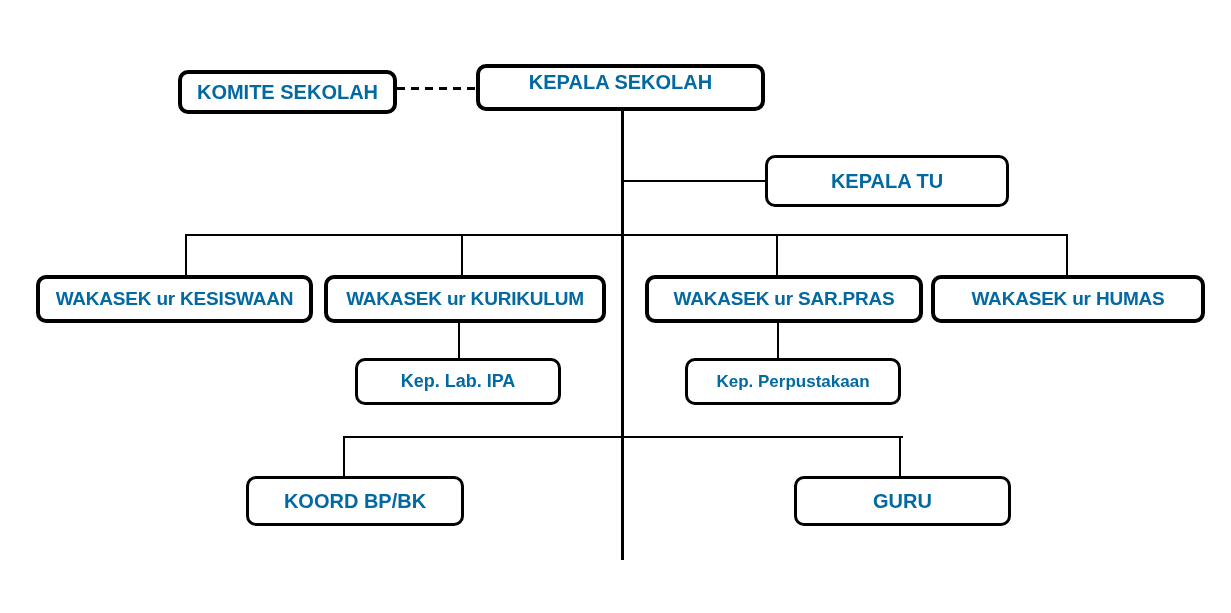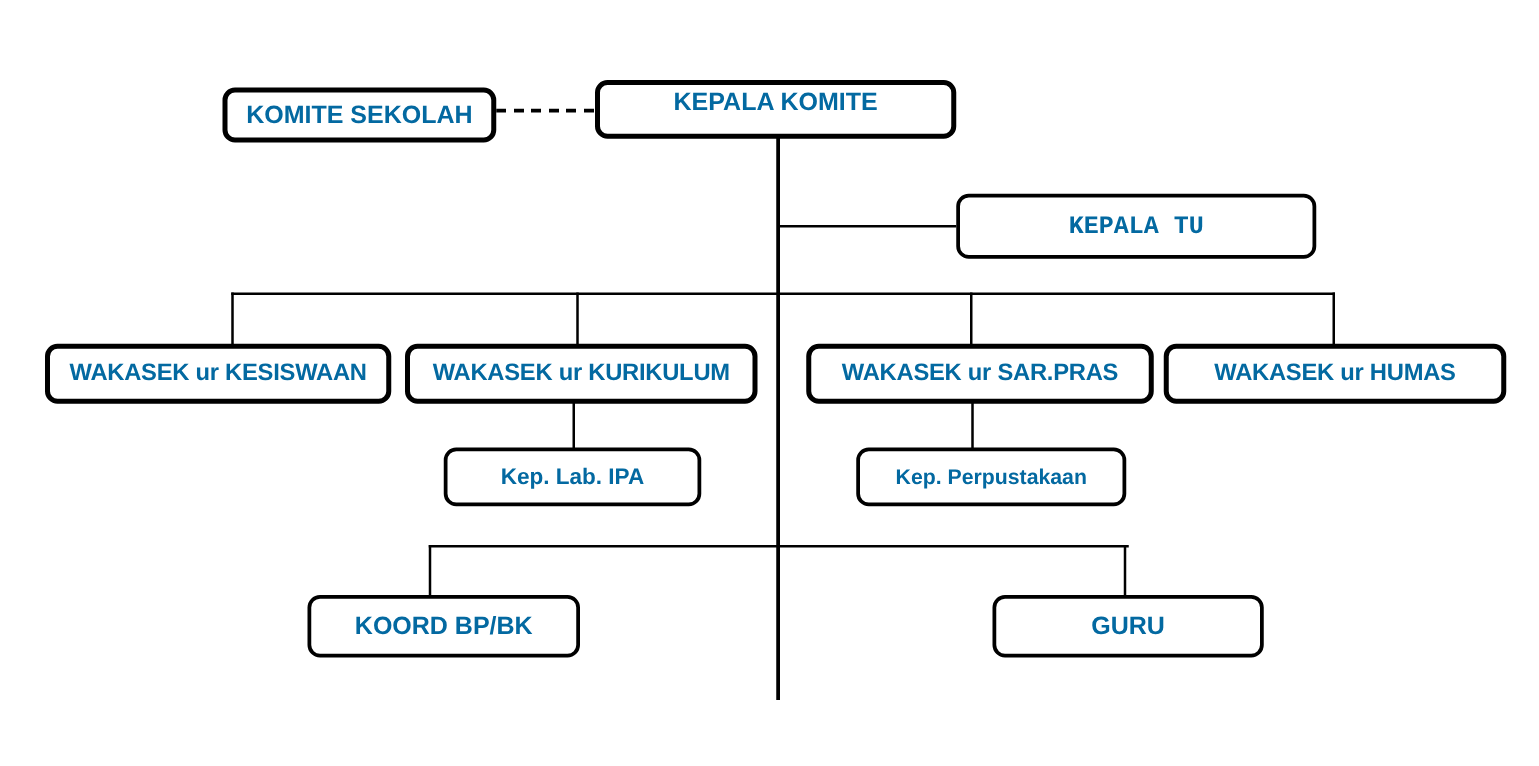--- a/index.html
+++ b/index.html
@@ -64,28 +64,28 @@
   <div class="line" style="left:1066px; top:234px; width:2px; height:42px;"></div>
 
   <div class="line" style="left:458px; top:322px; width:2px; height:37px;"></div>
   <div class="line" style="left:777px; top:322px; width:2px; height:37px;"></div>
 
   <div class="line" style="left:343px; top:436px; width:560px; height:2px;"></div>
   <div class="line" style="left:343px; top:436px; width:2px; height:41px;"></div>
   <div class="line" style="left:899px; top:436px; width:2px; height:41px;"></div>
 
   <div class="node bw4 top-align" style="left:476px; top:64px; width:289px; height:47px;">
-    <span class="lbl fs20">KEPALA KOMITE</span>
+    <span class="lbl fs20">KEPALA SEKOLAH</span>
   </div>
 
   <div class="node bw4" style="left:178px; top:70px; width:219px; height:44px;">
     <span class="lbl fs20">KOMITE SEKOLAH</span>
   </div>
 
-  <div class="node bw3" style="left:765px; top:155px; width:288px; height:52px;font-family:Liberation Mono, monospace;">
+  <div class="node bw3" style="left:765px; top:155px; width:244px; height:52px;">
     <span class="lbl fs20">KEPALA TU</span>
   </div>
 
   <div class="node bw4" style="left:36px; top:275px; width:277px; height:48px;">
     <span class="lbl fs19">WAKASEK ur KESISWAAN</span>
   </div>
 
   <div class="node bw4" style="left:324px; top:275px; width:282px; height:48px;">
     <span class="lbl fs19">WAKASEK ur KURIKULUM</span>
   </div>

